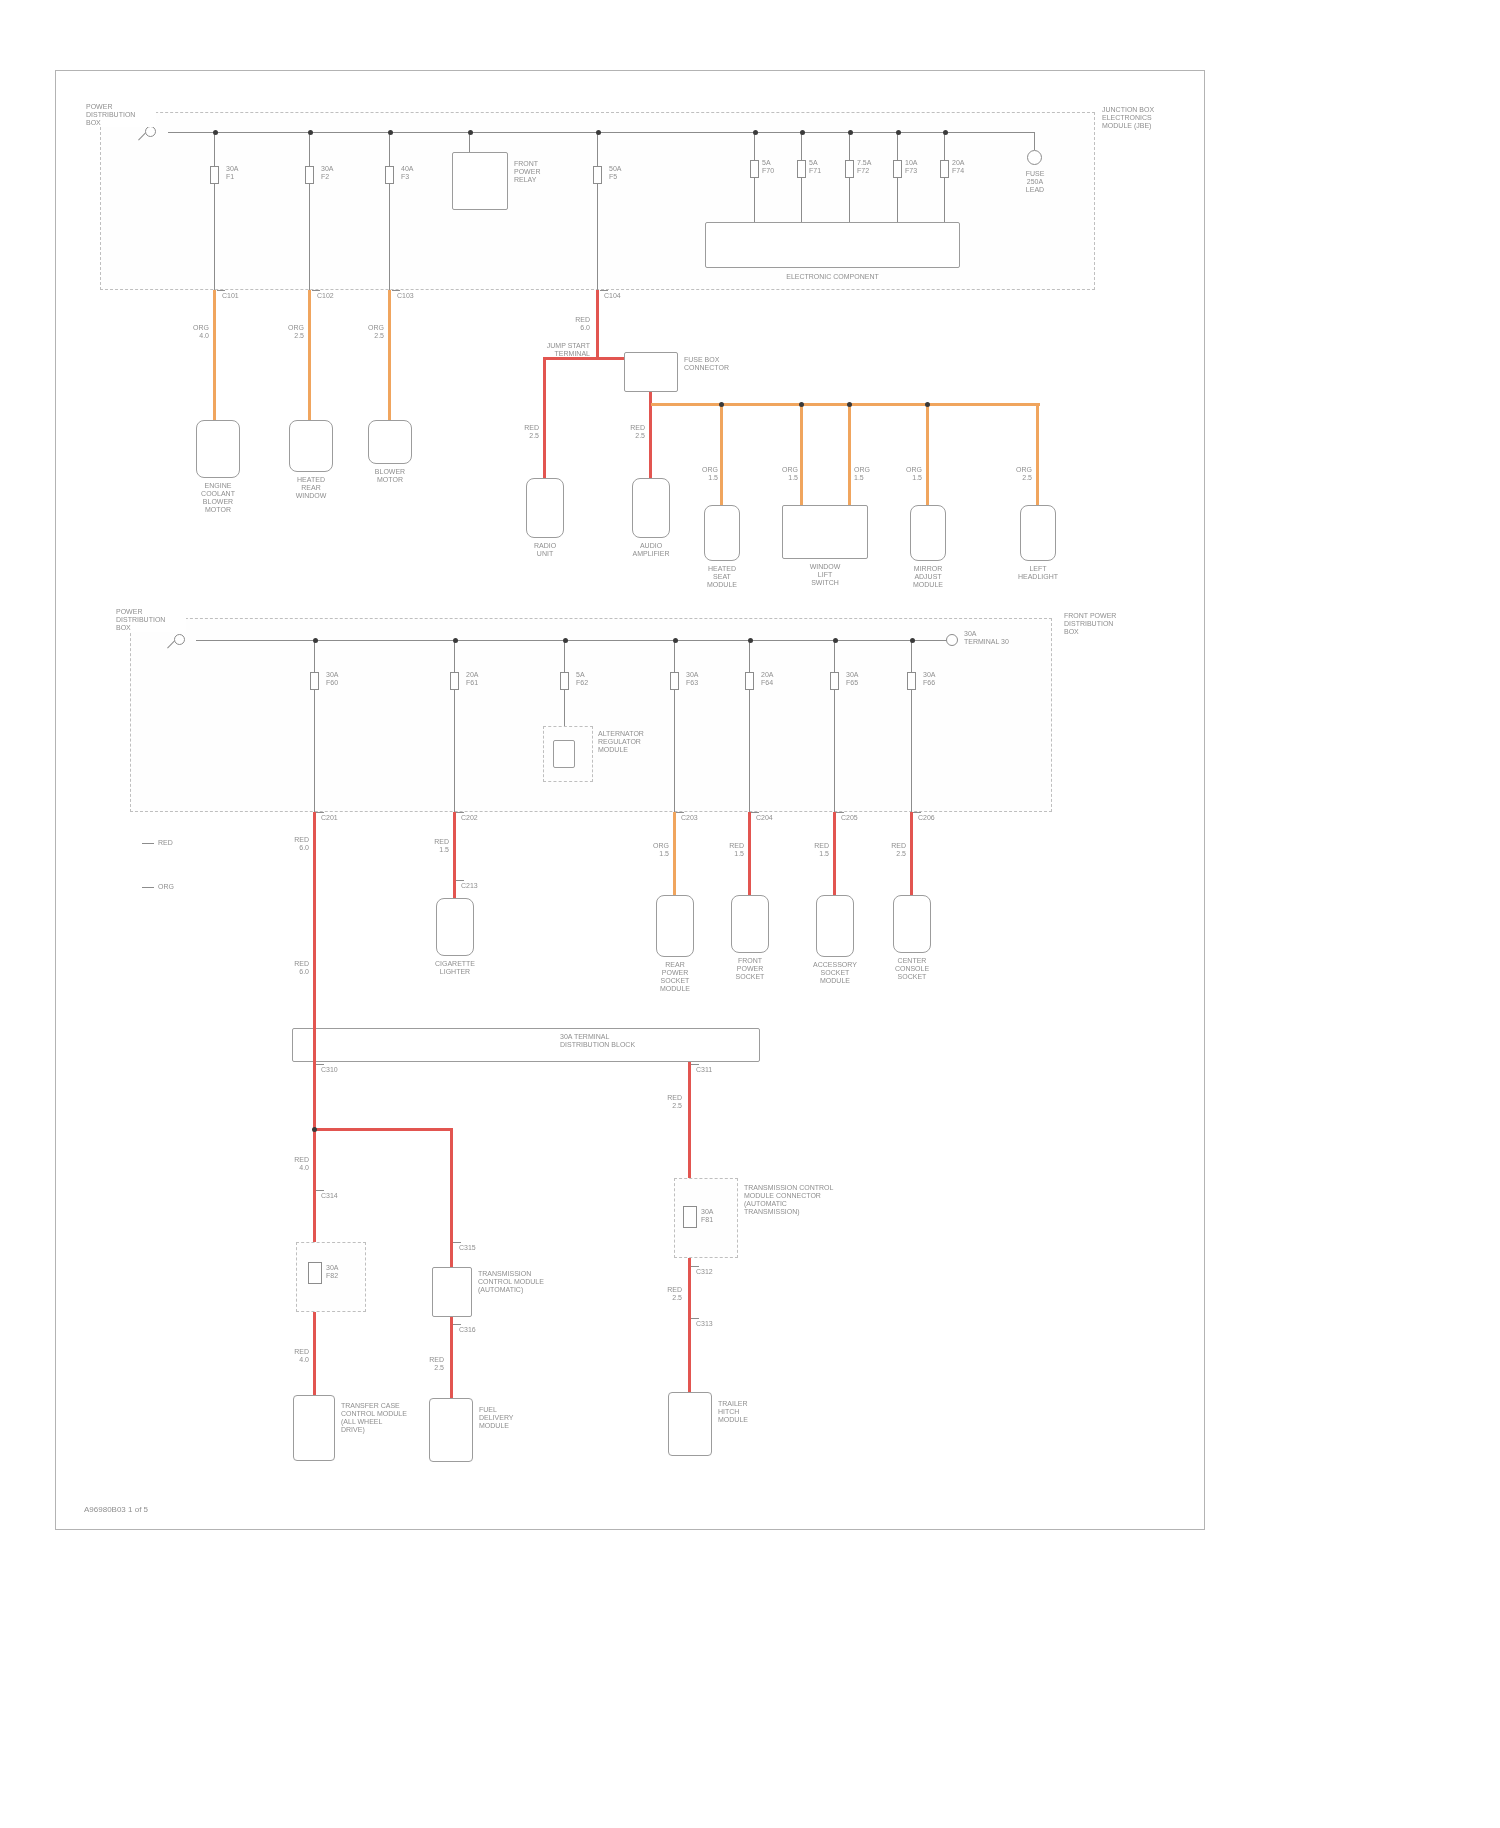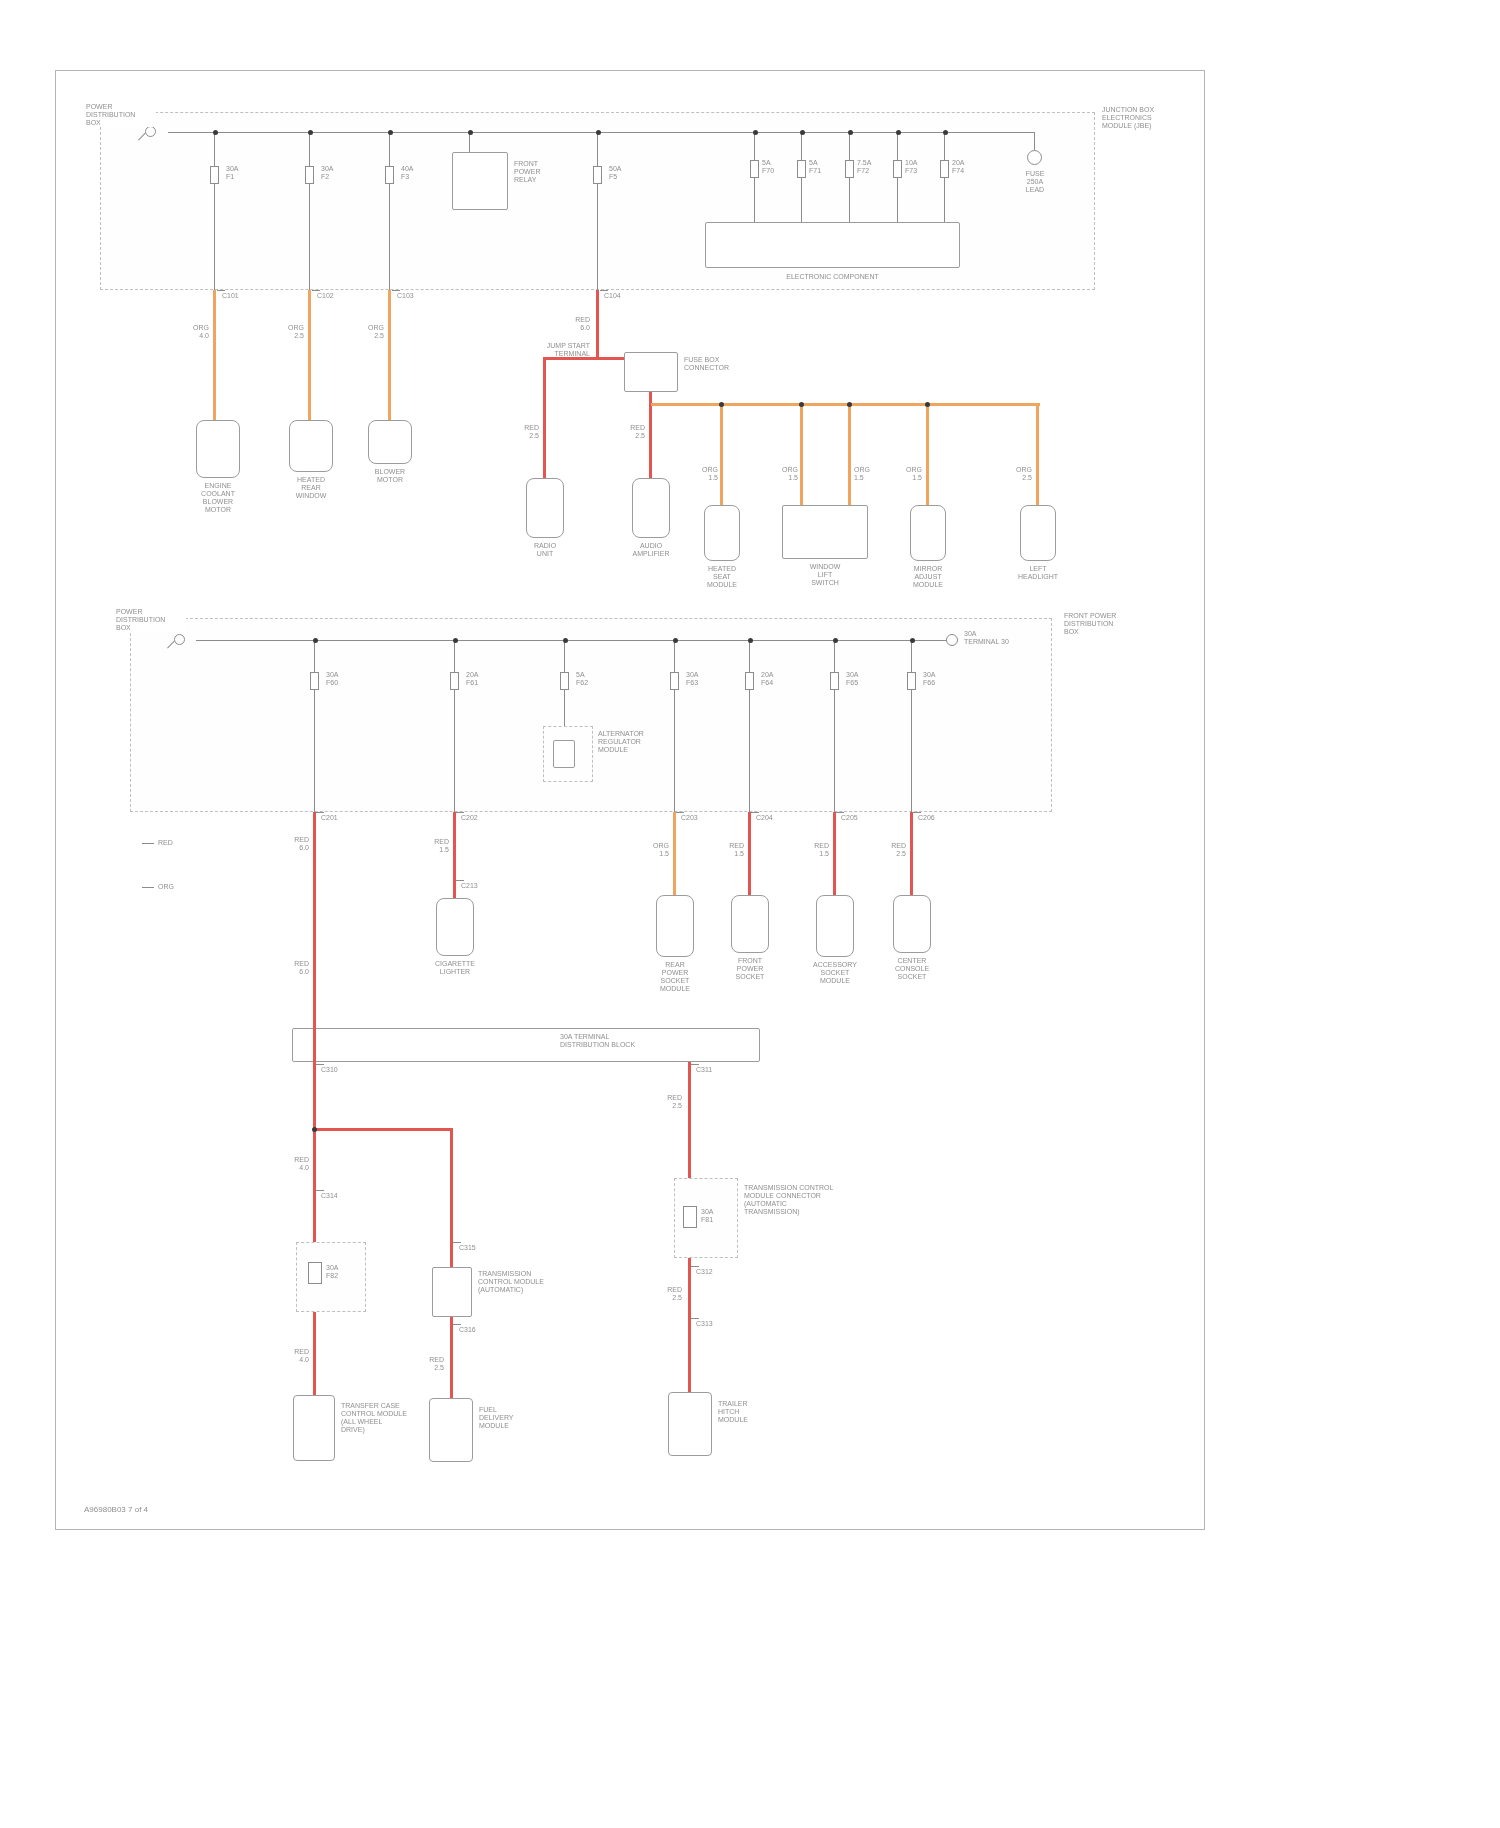--- a/index.html
+++ b/index.html
@@ -410,13 +410,13 @@
 <div class="abs wv wred z2" style="left:450px;top:1317px;height:81px"></div>
 <div class="abs hline z3" style="left:453px;top:1324px;width:8px"></div>
 <div class="abs lbl z5" style="left:459px;top:1326px">C316</div>
 <div class="abs lbl r z5" style="left:410px;top:1356px;width:34px">RED
 2.5</div>
 <div class="abs solid z3" style="left:429px;top:1398px;width:44px;height:64px;border-width:1.5px;border-radius:4px"></div>
 <div class="abs lbl z5" style="left:479px;top:1406px;width:100px">FUEL
 DELIVERY
 MODULE</div>
 
-<div class="abs lbl z5" style="left:84px;top:1506px;font-size:8px">A96980B03   7 of 4</div>
+<div class="abs lbl z5" style="left:84px;top:1506px;font-size:8px">A96980B03   1 of 5</div>
 
 </body></html>

